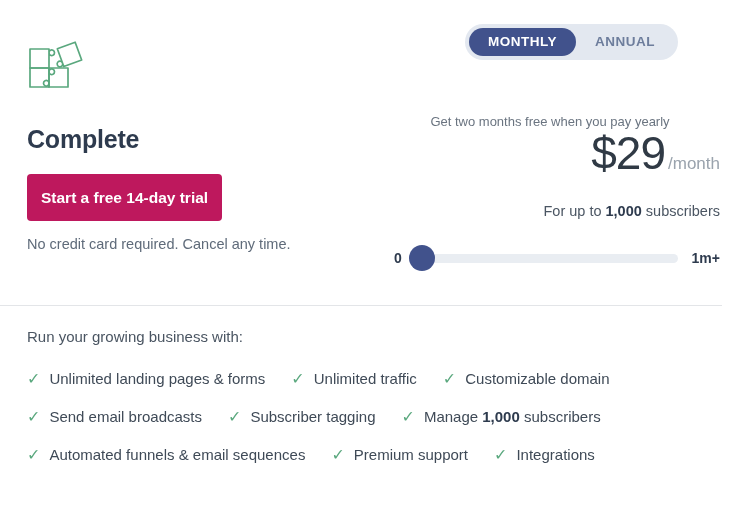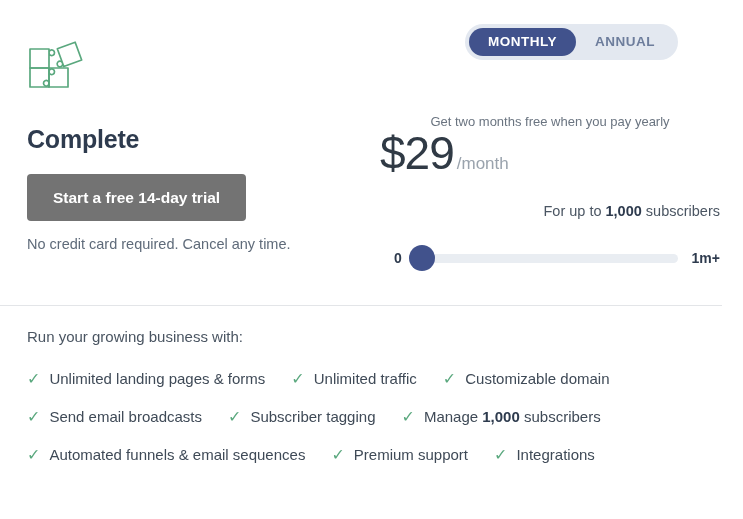--- a/index.html
+++ b/index.html
@@ -54,24 +54,24 @@
     color: #2e3b4e;
     letter-spacing: -0.2px;
     white-space: nowrap;
   }
 
   .trial-button {
     position: absolute;
     left: 0;
     top: 174px;
     display: inline-block;
-    padding: 0 26px;
+    padding: 0 14px;
     height: 47px;
     line-height: 47px;
-    background: #737373;
+    background: #be185d;
     color: #ffffff;
     font-size: 15.5px;
     font-weight: bold;
     border: none;
     border-radius: 4px;
     cursor: pointer;
     white-space: nowrap;
     font-family: "Liberation Sans", sans-serif;
   }
 
@@ -135,21 +135,21 @@
     color: #6a7480;
     white-space: nowrap;
     margin-top: 46px;
   }
 
   .price-row {
     position: absolute;
     left: 0;
     top: 126px;
     width: 340px;
-    text-align: left;
+    text-align: right;
     white-space: nowrap;
   }
   .price-amount {
     font-size: 46px;
     color: #303a45;
     font-weight: 400;
     letter-spacing: -1px;
     vertical-align: baseline;
   }
   .price-period {

